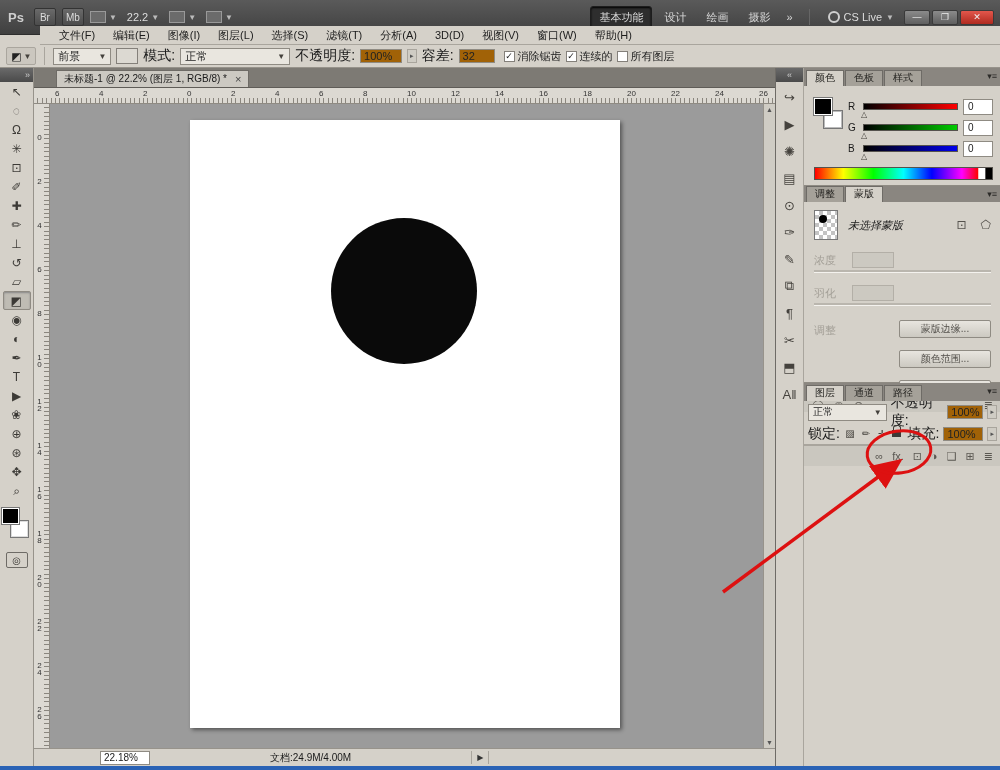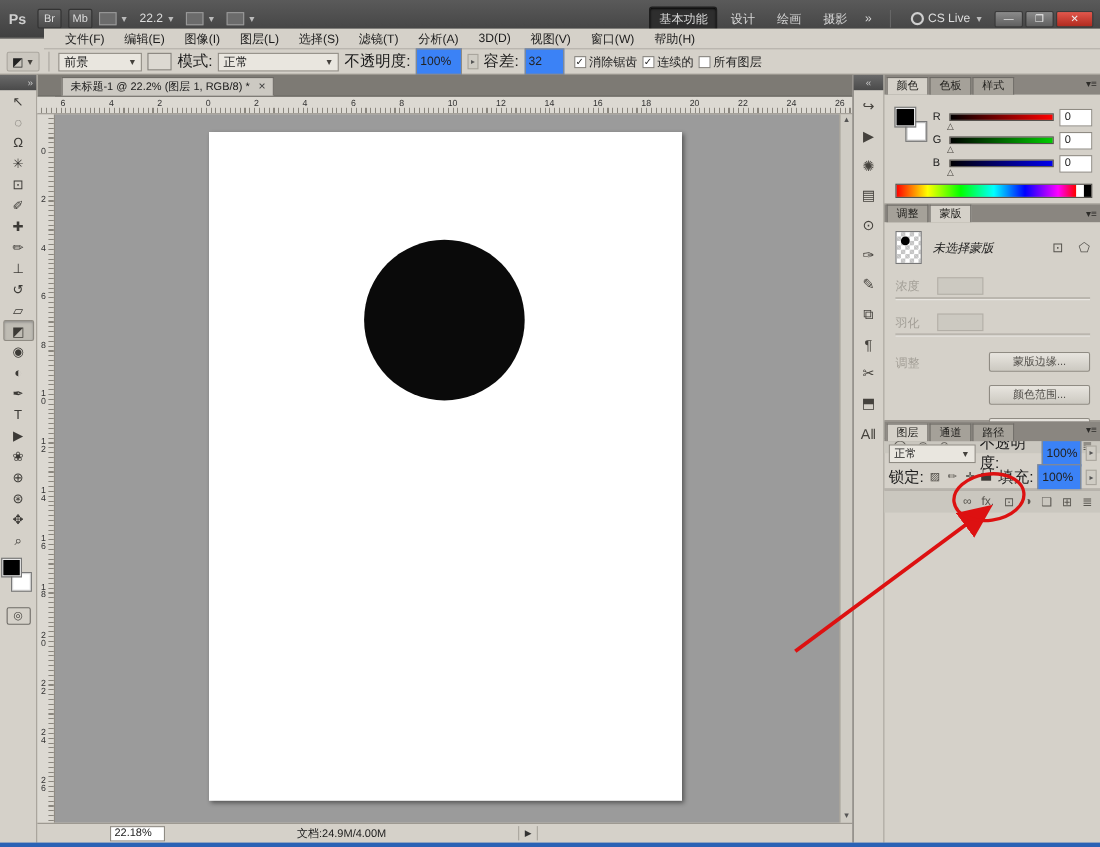--- a/index.html
+++ b/index.html
@@ -35,21 +35,21 @@
   .menu-item { padding:2px 9px; color:#1c1c1c; }
 
   
   .optionsbar { position:absolute; left:0; top:45px; width:1000px; height:23px; background:#d5d1c9;
     border-bottom:1px solid #97938b; display:flex; align-items:center; padding-left:6px; gap:5px; }
   .opt-tool { display:flex; align-items:center; gap:2px; border:1px solid #aaa69e; background:#cbc7bf;
     height:18px; padding:0 4px; border-radius:2px; }
   .opt-sep { width:1px; height:18px; background:#a9a59d; margin:0 3px; }
   .opt-select { display:flex; align-items:center; justify-content:space-between; background:#e9e6df;
     border:1px solid #8f8b83; height:17px; padding:0 4px; gap:6px; }
-  .opt-input { background:#3b82f6; border:1px solid #8f8b83; height:24px; padding:0 3px; display:flex; align-items:center; }
+  .opt-input { background:#a16207; border:1px solid #8f8b83; height:14px; padding:0 3px; display:flex; align-items:center; }
   .spin { font-size:7px; color:#555; border:1px solid #a9a59d; background:#cfccc4; padding:0 2px; height:14px; display:flex; align-items:center; }
   .opt-check { display:flex; align-items:center; gap:3px; margin-left:4px; }
   .cbox { width:11px; height:11px; background:#fff; border:1px solid #84807a; display:inline-flex;
     align-items:center; justify-content:center; font-size:9px; color:#222; }
   .opt-check.on .cbox::after { content:"✓"; }
   .swatch-box { width:22px; height:16px; background:#dcd9d2; border:1px solid #84807a; }
 
   
   .tabbar { position:absolute; left:34px; top:68px; width:741px; height:20px; background:#7d7a74;
     border-bottom:1px solid #5f5c57; display:flex; align-items:flex-end; padding-left:22px; }
@@ -240,21 +240,21 @@
       <span class="menu-item"><span>窗口(W)</span></span>
       <span class="menu-item"><span>帮助(H)</span></span>
     </div>
 
   <div class="optionsbar">
     <span class="opt-tool">
         <span>◩</span>
         <span class="caret">▼</span>
       </span>
     <span class="opt-sep"></span>
-    <span class="opt-select" style="width:76px">
+    <span class="opt-select" style="width:58px">
         <span>前景</span>
         <span class="caret">▼</span>
       </span>
     <span class="swatch-box"></span>
     <span class="lbl10">模式:</span>
     <span class="opt-select" style="width:110px">
         <span>正常</span>
         <span class="caret">▼</span>
       </span>
     <span class="lbl10">不透明度:</span>

